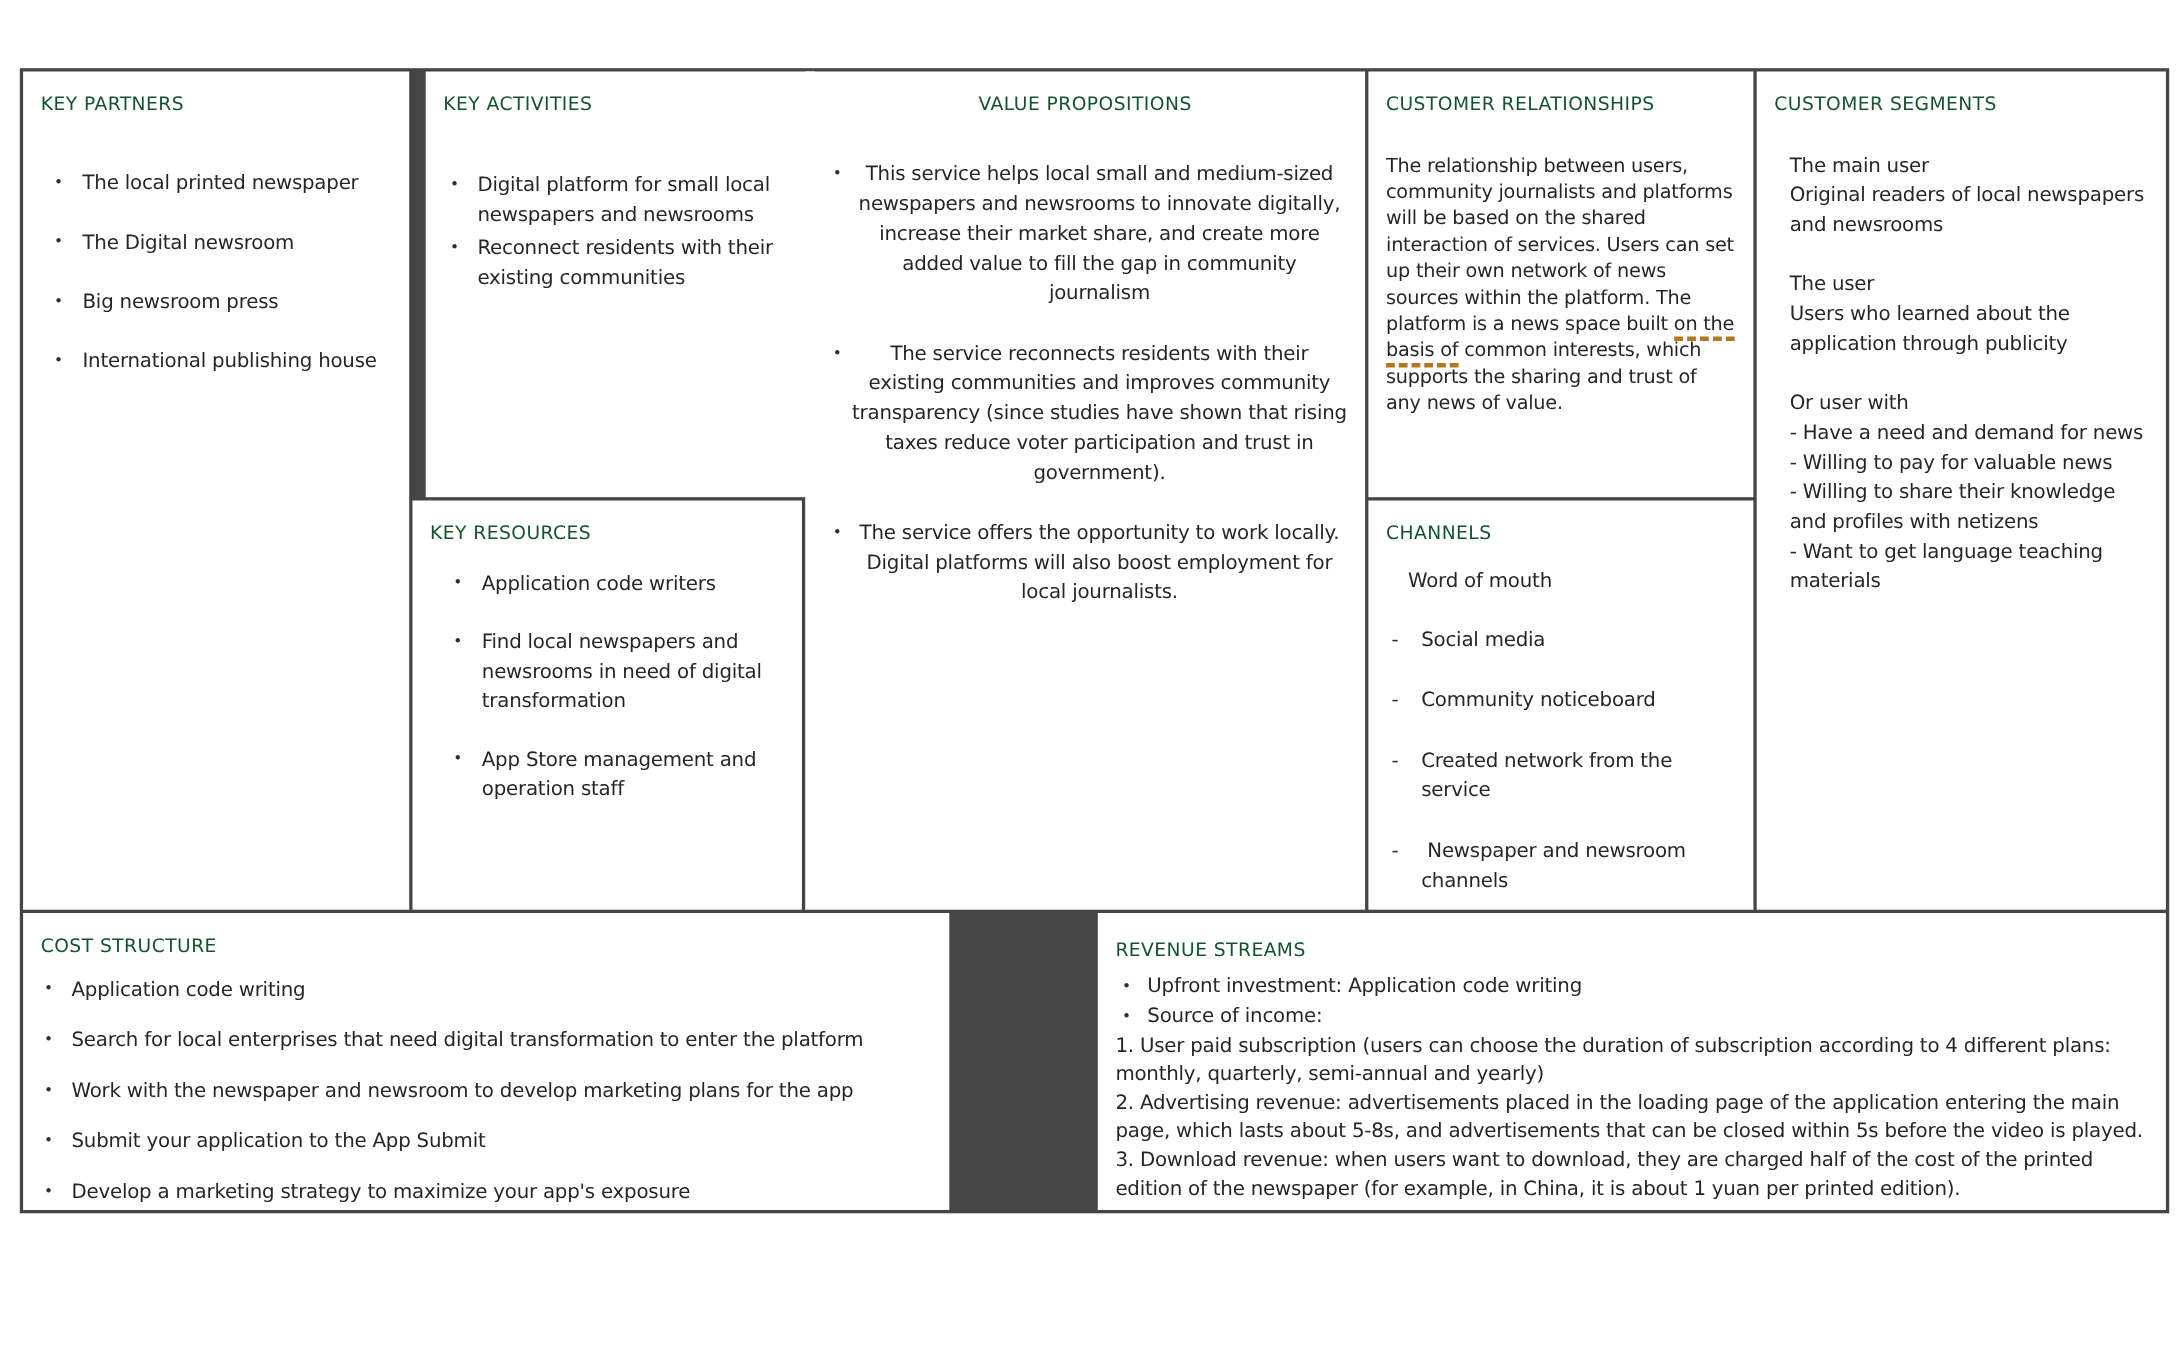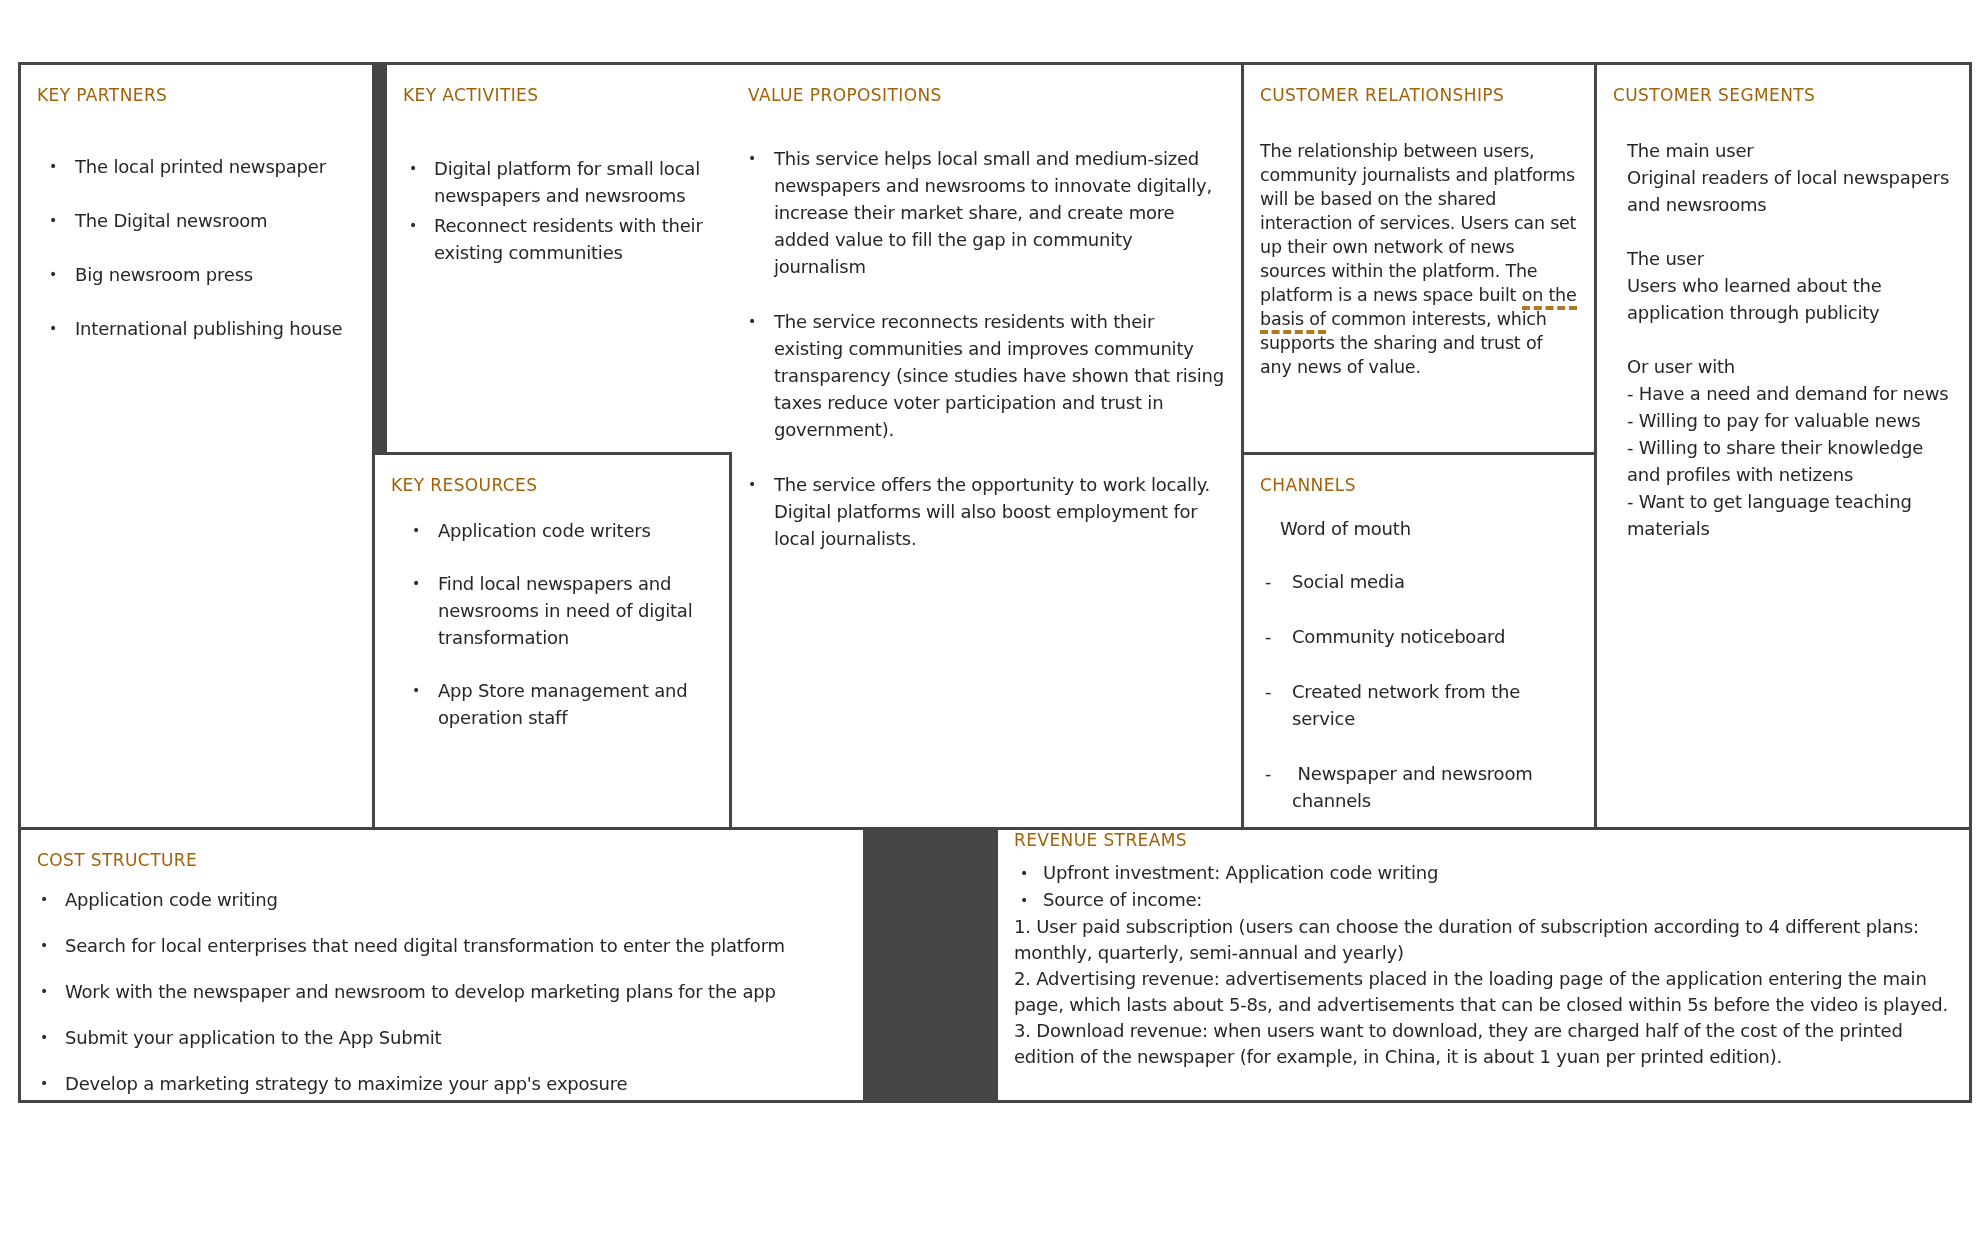--- a/index.html
+++ b/index.html
@@ -12,27 +12,27 @@
     position:absolute;left:18px;top:62px;width:1954px;height:1041px;
     background:#454545;
   }
   .box{
     position:absolute;background:#ffffff;box-sizing:border-box;
     padding:20px 16px;overflow:hidden;
     font-size:18px;line-height:27px;letter-spacing:-0.2px;
   }
   .box-title{
     margin:0;font-size:17px;font-weight:400;letter-spacing:0.4px;
-    color:#a16207;line-height:20px;
+    color:#14532d;line-height:20px;
   }
   
   .key-partners          {left:3px;    top:3px;   width:351px; height:762px;}
   .key-activities        {left:357px;  top:3px;   width:354px; height:387px;margin-left:12px;}
   .key-resources         {left:357px;  top:393px; width:354px; height:372px;}
-  .value-propositions    {left:714px;  top:3px;   width:509px; height:762px;}
+  .value-propositions    {left:714px;  top:3px;   width:509px; height:762px;text-align:center;}
   .customer-relationships{left:1226px; top:3px;   width:350px; height:387px;}
   .channels              {left:1226px; top:393px; width:350px; height:372px;}
   .customer-segments     {left:1579px; top:3px;   width:372px; height:762px;}
   .cost-structure        {left:3px;    top:768px; width:842px; height:270px;}
   .revenue-streams       {left:980px;  top:768px; width:971px; height:270px;}
 
   
   .b-item{display:flex;align-items:flex-start;}
   .marker{flex:none;width:26px;color:#2e2e2e;}
   .marker.dot{font-size:14px;line-height:27px;}
@@ -65,21 +65,21 @@
   .channels .marker{width:27px;}
 
   .customer-segments .content{
     margin-top:32px;padding-left:14px;white-space:pre-line;
   }
 
   .cost-structure .content{margin-top:16px;}
   .cost-structure .b-item{margin-bottom:19px;}
   .cost-structure .marker{width:25px;padding-left:3px;}
 
-  .revenue-streams{padding-top:0;line-height:26px;}
+  .revenue-streams{padding-top:24px;line-height:26px;}
   .revenue-streams .content{margin-top:10px;}
   .revenue-streams .b-item{margin-bottom:0;}
   .revenue-streams .marker{width:23px;padding-left:6px;}
   .rev-line{white-space:pre-wrap;}
 </style>
 </head>
 <body>
 
 <div class="canvas">
 

